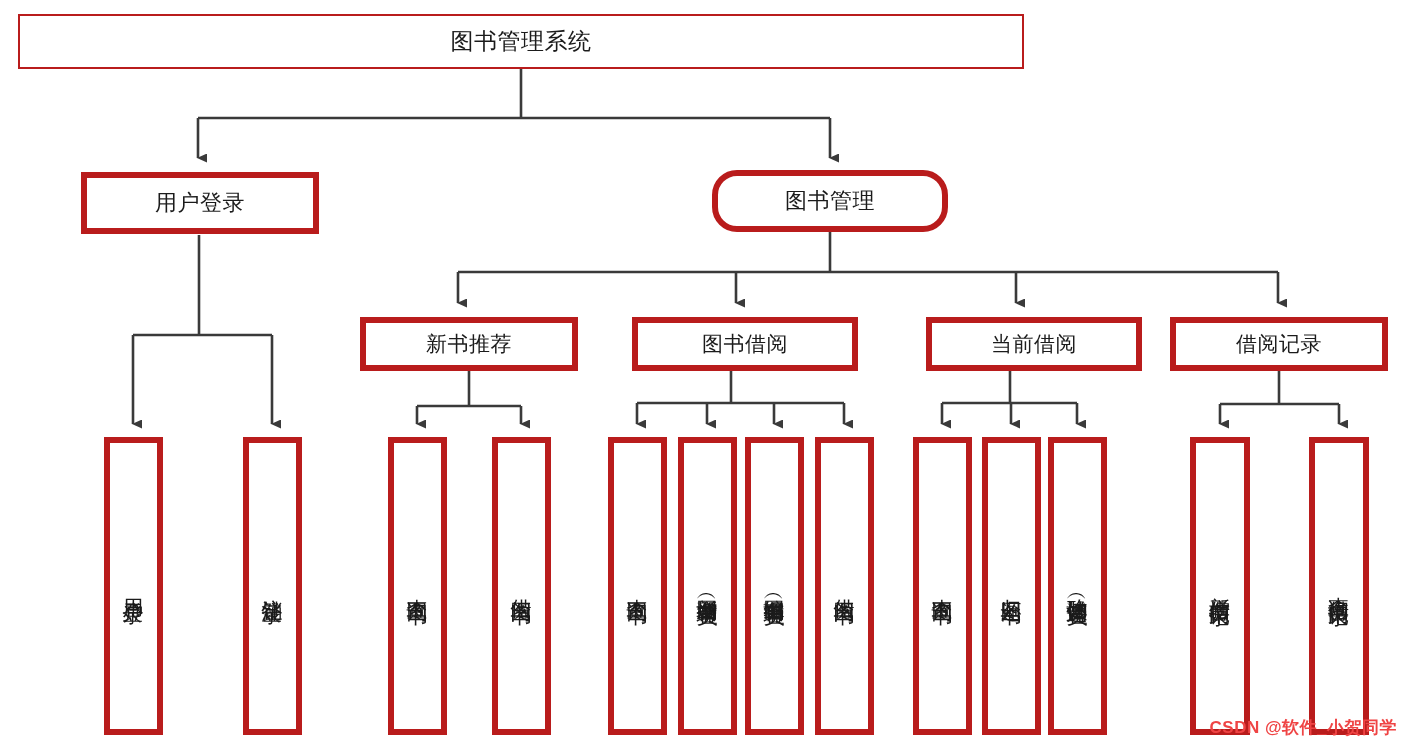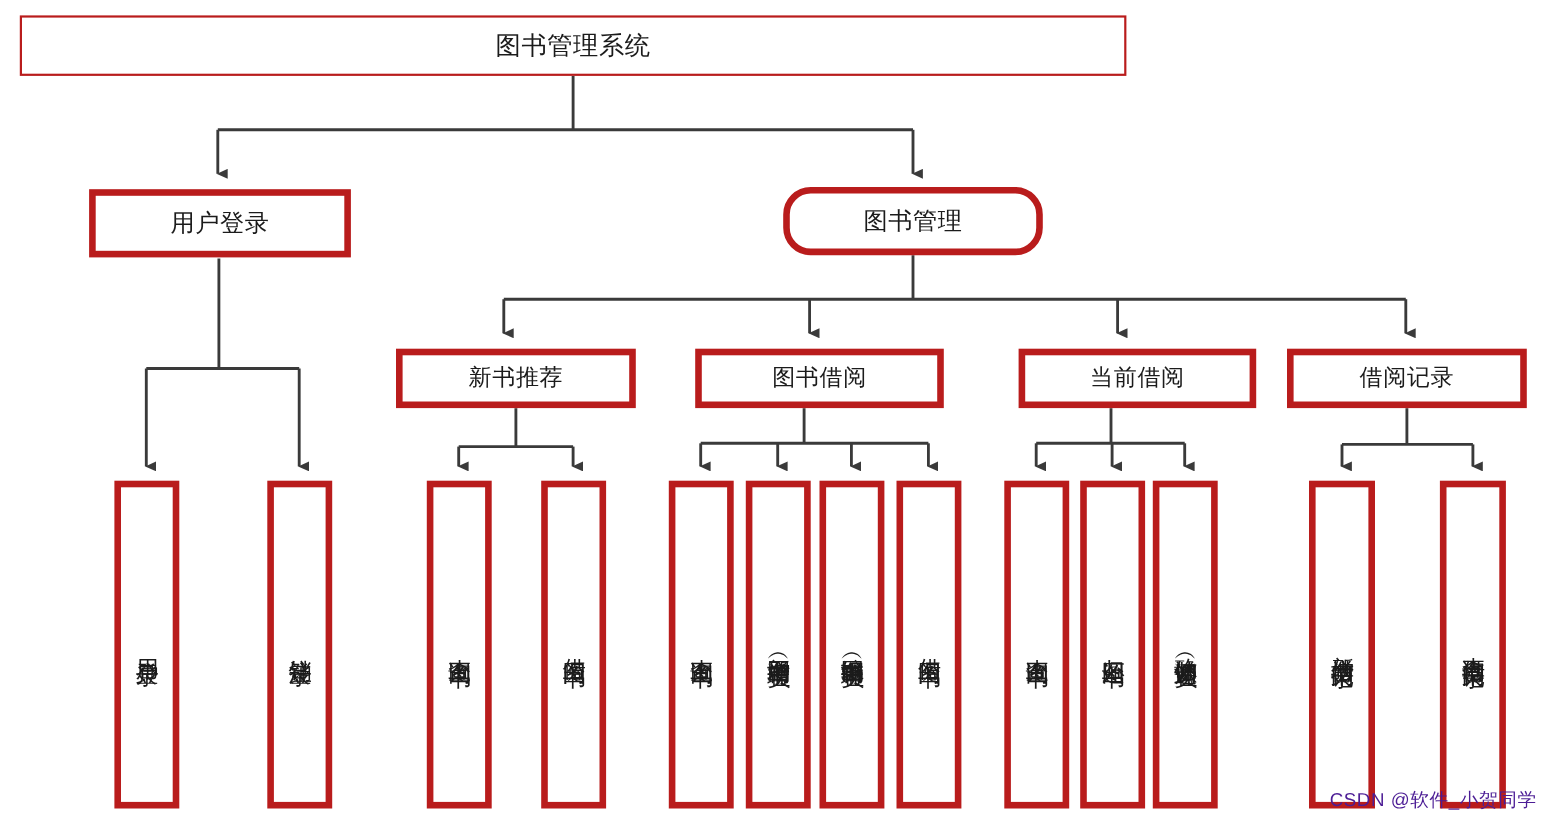--- a/index.html
+++ b/index.html
@@ -88,23 +88,24 @@
     justify-content: center;
   }
   .node.leaf.tall .node-label {
     letter-spacing: 1px;
   }
   .watermark {
     position: absolute;
     right: 8px;
     bottom: 8px;
     font-size: 17px;
-    color: #4c1d95;
+    color: #ef4444;
     white-space: nowrap;
     letter-spacing: 0.5px;
+    font-weight: bold;
   }
 </style>
 </head>
 <body>
 
 <div id="diagram-root">
 
   <svg id="edge-layer" width="1405" height="747" viewBox="0 0 1405 747" xmlns="http://www.w3.org/2000/svg">
     <defs>
       <marker id="arrowhead" markerWidth="9" markerHeight="10" refX="4.5" refY="9" orient="auto" markerUnits="userSpaceOnUse">

